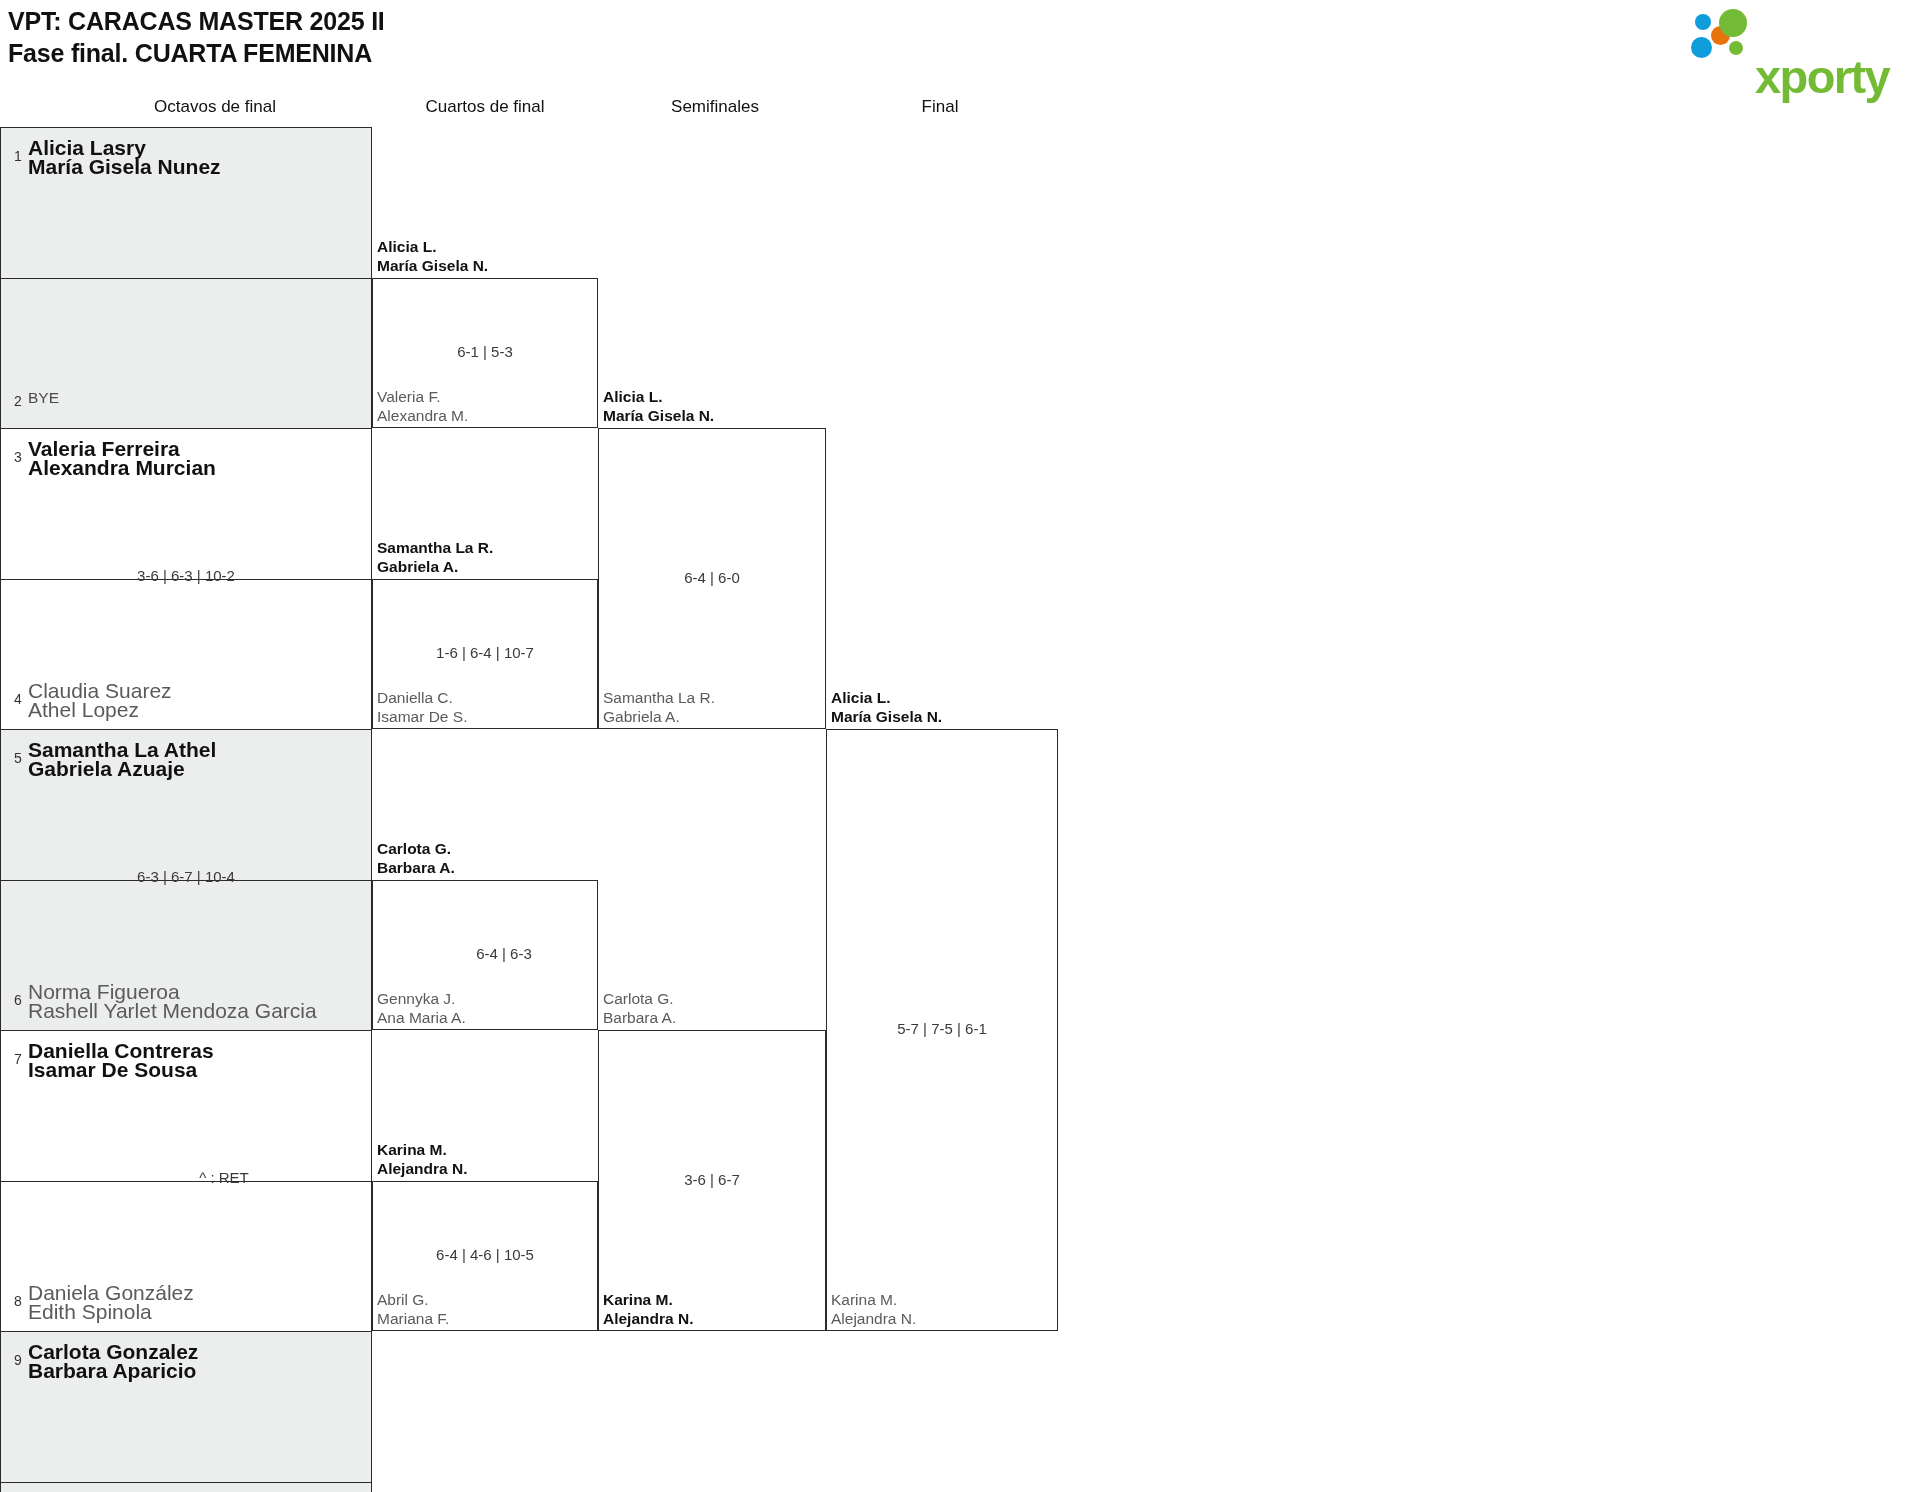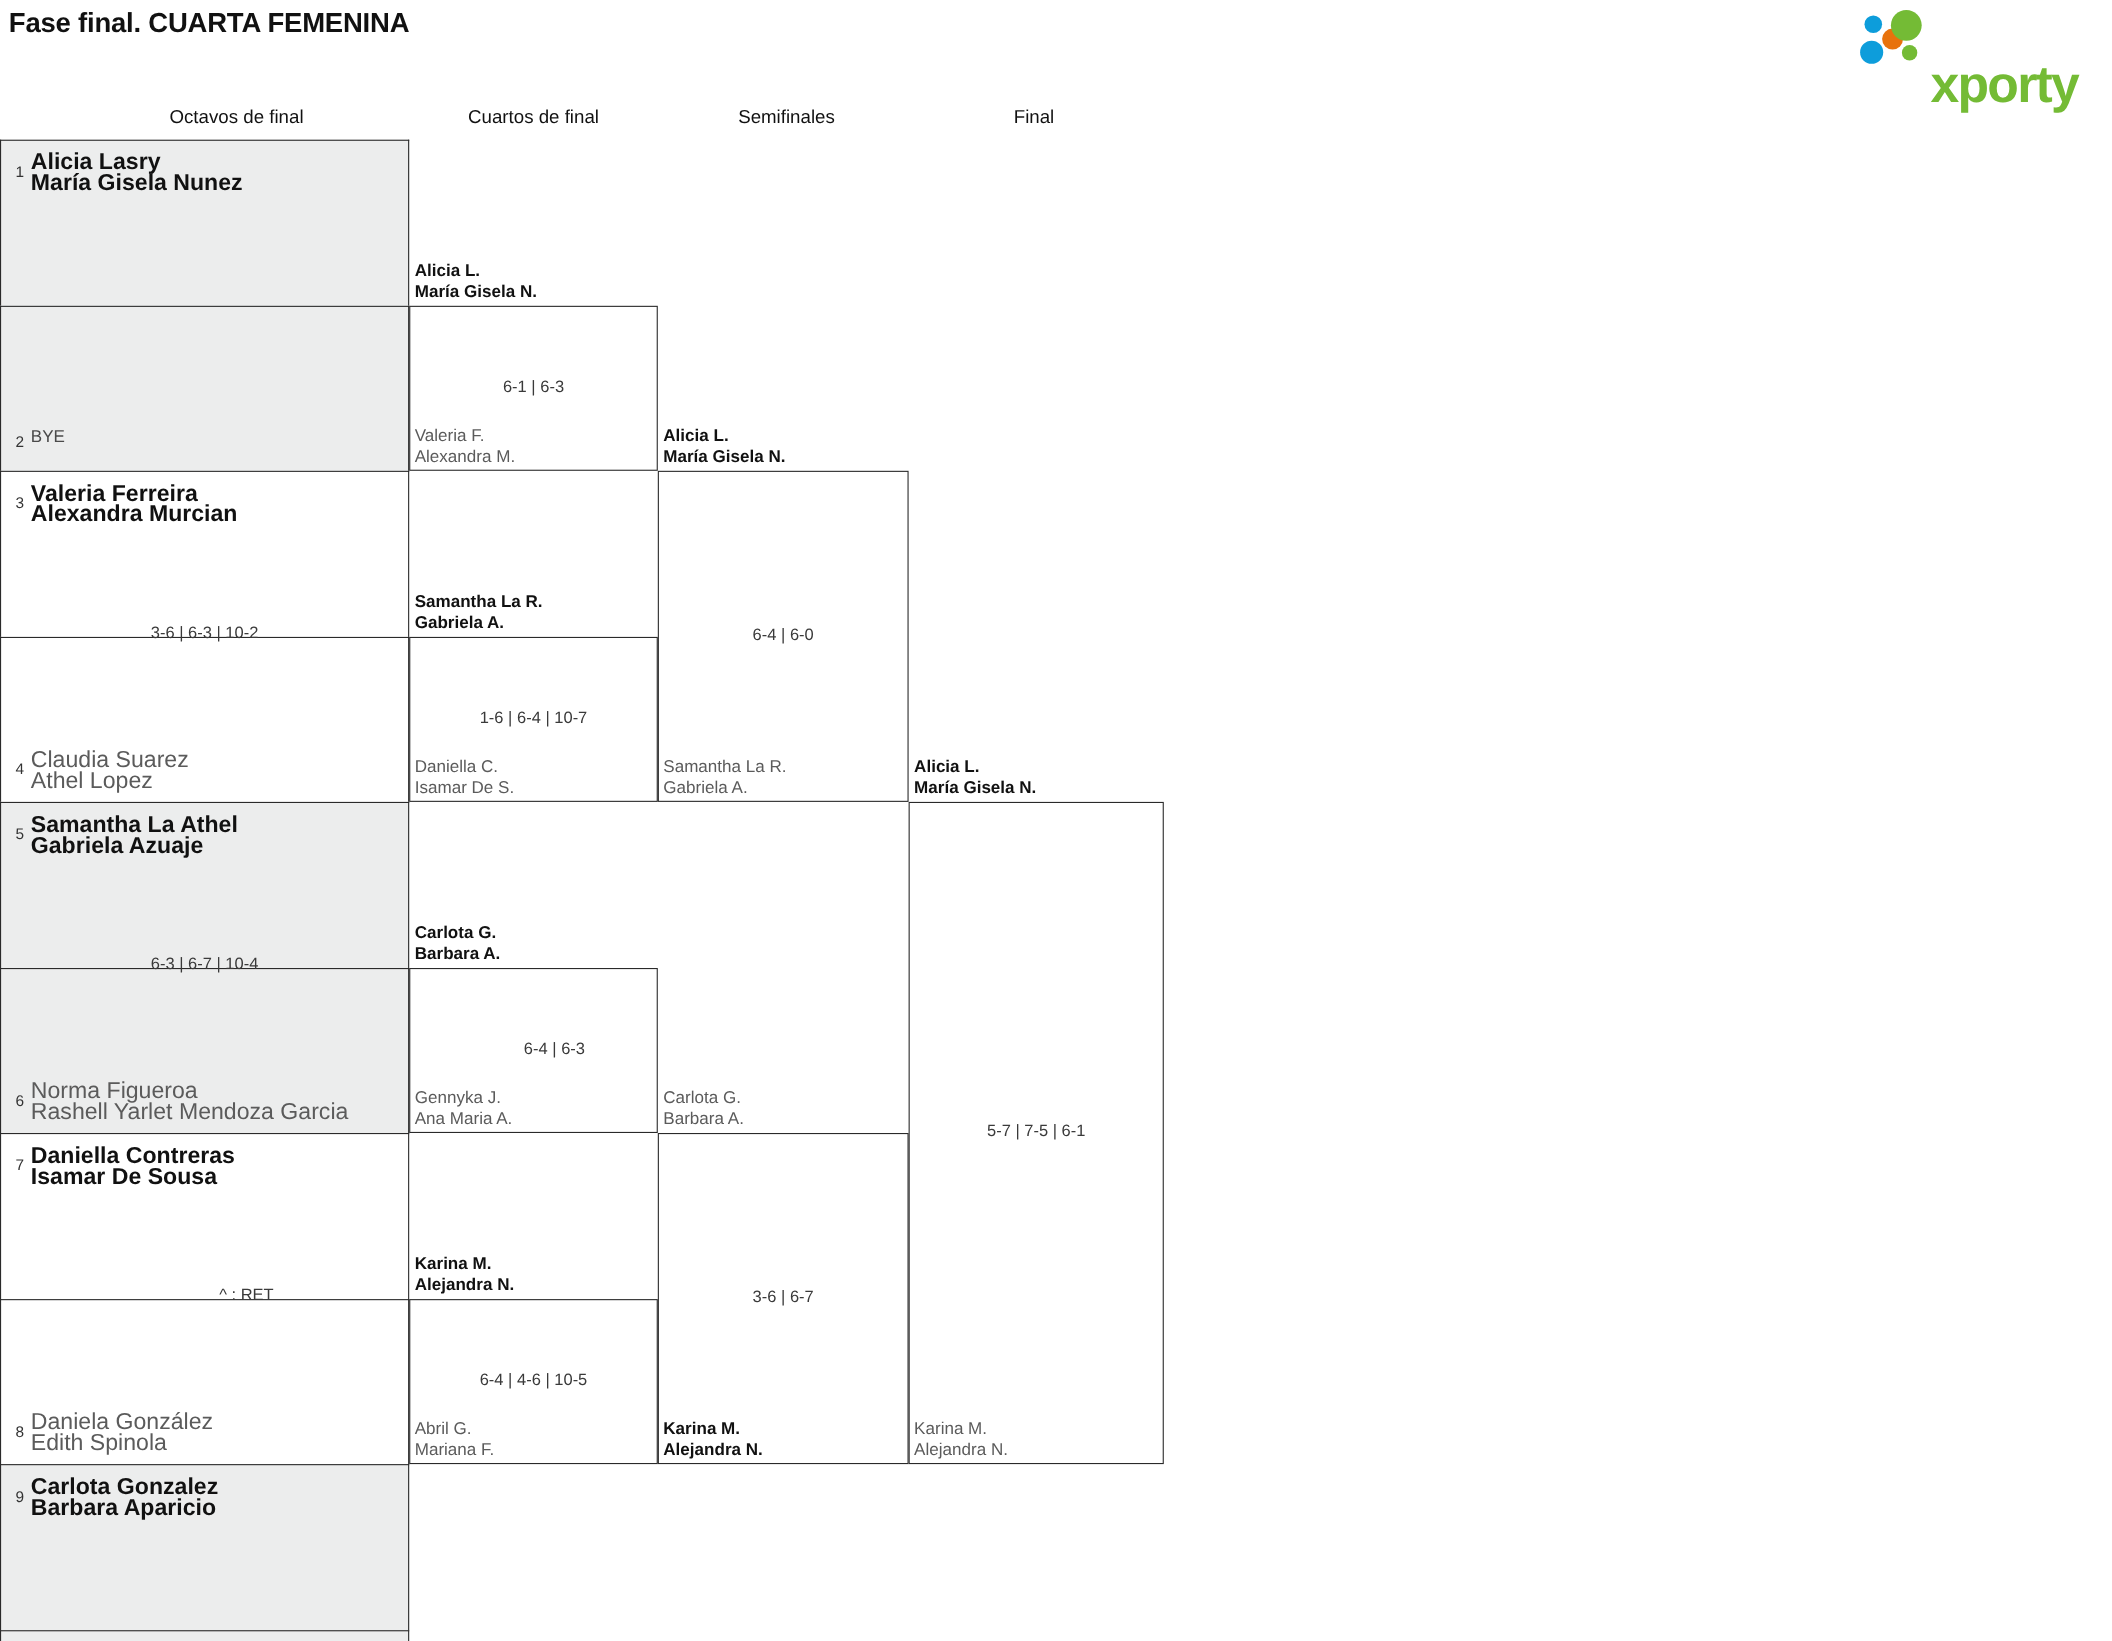--- a/index.html
+++ b/index.html
@@ -52,20 +52,21 @@
   .connbox{position:absolute;box-sizing:border-box;border:1.4px solid #2a2a2a;}
 
   .pair{position:absolute;font-size:15.5px;line-height:19px;white-space:nowrap;}
   .pair.win{font-weight:700;color:#111;}
   .pair.lose{font-weight:400;color:#5b5b5b;}
 </style>
 </head>
 <body>
 
 <div class="title-block">
+  <div class="title-line">VPT: CARACAS MASTER 2025 II</div>
   <div class="title-line">Fase final. CUARTA FEMENINA</div>
 </div>
 
 <div class="logo">
   <div class="logo-dots">
     <span class="dot blue d1"></span>
     <span class="dot blue d2"></span>
     <span class="dot orange d3"></span>
     <span class="dot green d4"></span>
     <span class="dot green d5"></span>
@@ -169,21 +170,21 @@
     </div>
     <div class="pair win" style="left:377px;top:1139.5px;">
       <div>Karina M.</div>
       <div>Alejandra N.</div>
     </div>
     <div class="pair lose" style="left:377px;top:1290px;">
       <div>Abril G.</div>
       <div>Mariana F.</div>
     </div>
     <div class="connbox" style="left:372px;top:277.5px;width:226px;height:150.5px;"></div>
-    <div class="score" style="left:372px;width:226px;top:342.75px;">6-1 | 6-3</div>
+    <div class="score" style="left:372px;width:226px;top:342.75px;">6-1 | 5-3</div>
     <div class="connbox" style="left:372px;top:578.5px;width:226px;height:150.5px;"></div>
     <div class="score" style="left:372px;width:226px;top:643.75px;">1-6 | 6-4 | 10-7</div>
     <div class="connbox" style="left:372px;top:879.5px;width:226px;height:150.5px;"></div>
     <div class="score" style="left:372px;width:264px;top:944.75px;">6-4 | 6-3</div>
     <div class="connbox" style="left:372px;top:1180.5px;width:226px;height:150.5px;"></div>
     <div class="score" style="left:372px;width:226px;top:1245.75px;">6-4 | 4-6 | 10-5</div>
     <div class="pair win" style="left:603px;top:387px;">
       <div>Alicia L.</div>
       <div>María Gisela N.</div>
     </div>

